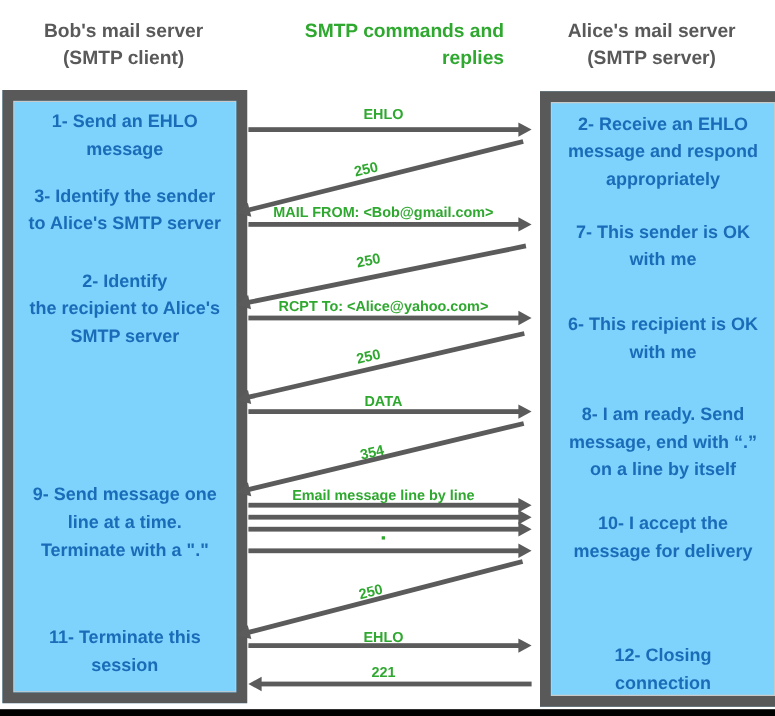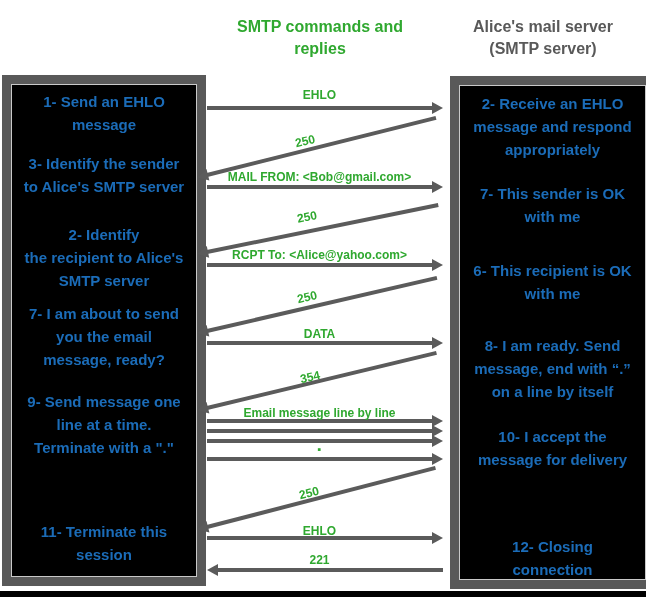--- a/index.html
+++ b/index.html
@@ -4,23 +4,23 @@
 <style>
   html,body{margin:0;padding:0;background:#ffffff;}
   #stage{
     position:relative;width:646px;height:597px;background:#ffffff;
     font-family:"Liberation Sans",sans-serif;overflow:hidden;
   }
   .hdr{
     position:absolute;top:16px;font-size:16px;font-weight:bold;
     text-align:center;line-height:22px;white-space:pre-line;color:#595959;
   }
-  .hdr.green{color:#2fa82f;}
+  .hdr.green{color:#2fa82f;text-align:right;}
   .box{
-    position:absolute;background:#000000;border:9px solid #595959;
+    position:absolute;background:#7dd3fc;border:9px solid #595959;
     box-shadow:inset 0 0 0 1px #c9c9c9;box-sizing:border-box;
   }
   #client-box{left:2px;top:75px;width:204px;height:511px;}
   #server-box{left:450px;top:76px;width:205px;height:513px;}
   .step{
     position:absolute;left:0;width:100%;text-align:center;
     color:#1b6cb8;font-size:15px;font-weight:bold;line-height:23px;
     white-space:pre-line;
   }
   .harrow{position:absolute;left:207px;width:226px;height:4px;background:#5b5b5b;}
@@ -46,37 +46,36 @@
     left:207px;width:225px;text-align:center;
   }
   .mlabel.rot{width:auto;text-align:left;}
   #footer-bar{position:absolute;left:0;bottom:0;width:100%;height:6px;background:#000000;}
 </style>
 </head>
 <body>
 
 <div id="stage">
 
+  <div class="hdr" style="left:0;width:206px;">Bob's mail server
+(SMTP client)</div>
   <div class="hdr green" style="left:220px;width:200px;">SMTP commands and
 replies</div>
   <div class="hdr" style="left:440px;width:206px;">Alice's mail server
 (SMTP server)</div>
 
   <div class="box" id="client-box">
     <div class="step" style="top:6px">1- Send an EHLO
 message</div>
     <div class="step" style="top:68px">3- Identify the sender
 to Alice's SMTP server</div>
     <div class="step" style="top:139px">2- Identify
 the recipient to Alice's
 SMTP server</div>
-    <div class="step" style="top:218px">7- I am about to send
-you the email
-message, ready?</div>
-    <div class="step" style="top:306px">9- Send message one
+    <div class="step" style="top:317px">9- Send message one
 line at a time.
 Terminate with a "."</div>
     <div class="step" style="top:436px">11- Terminate this
 session</div>
   </div>
 
   <div class="box" id="server-box">
     <div class="step" style="top:7px">2- Receive an EHLO
 message and respond
 appropriately</div>

